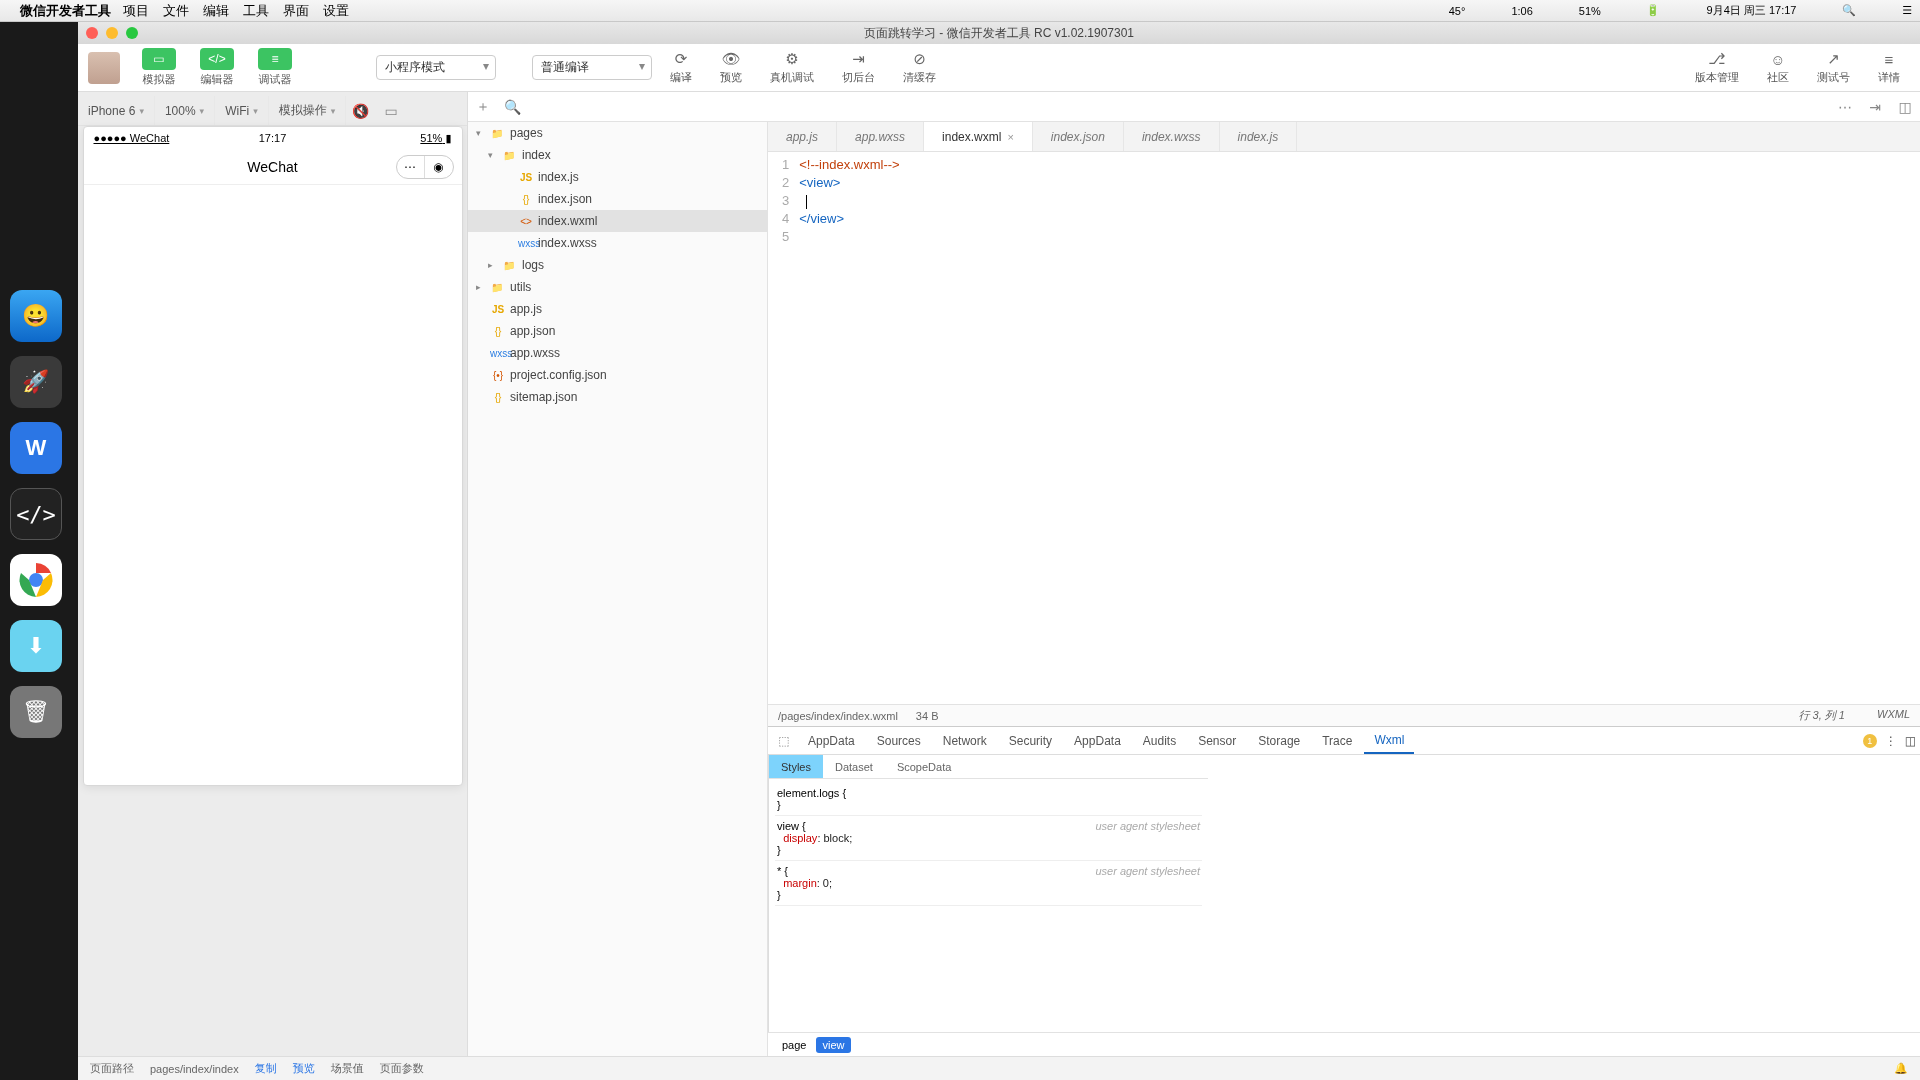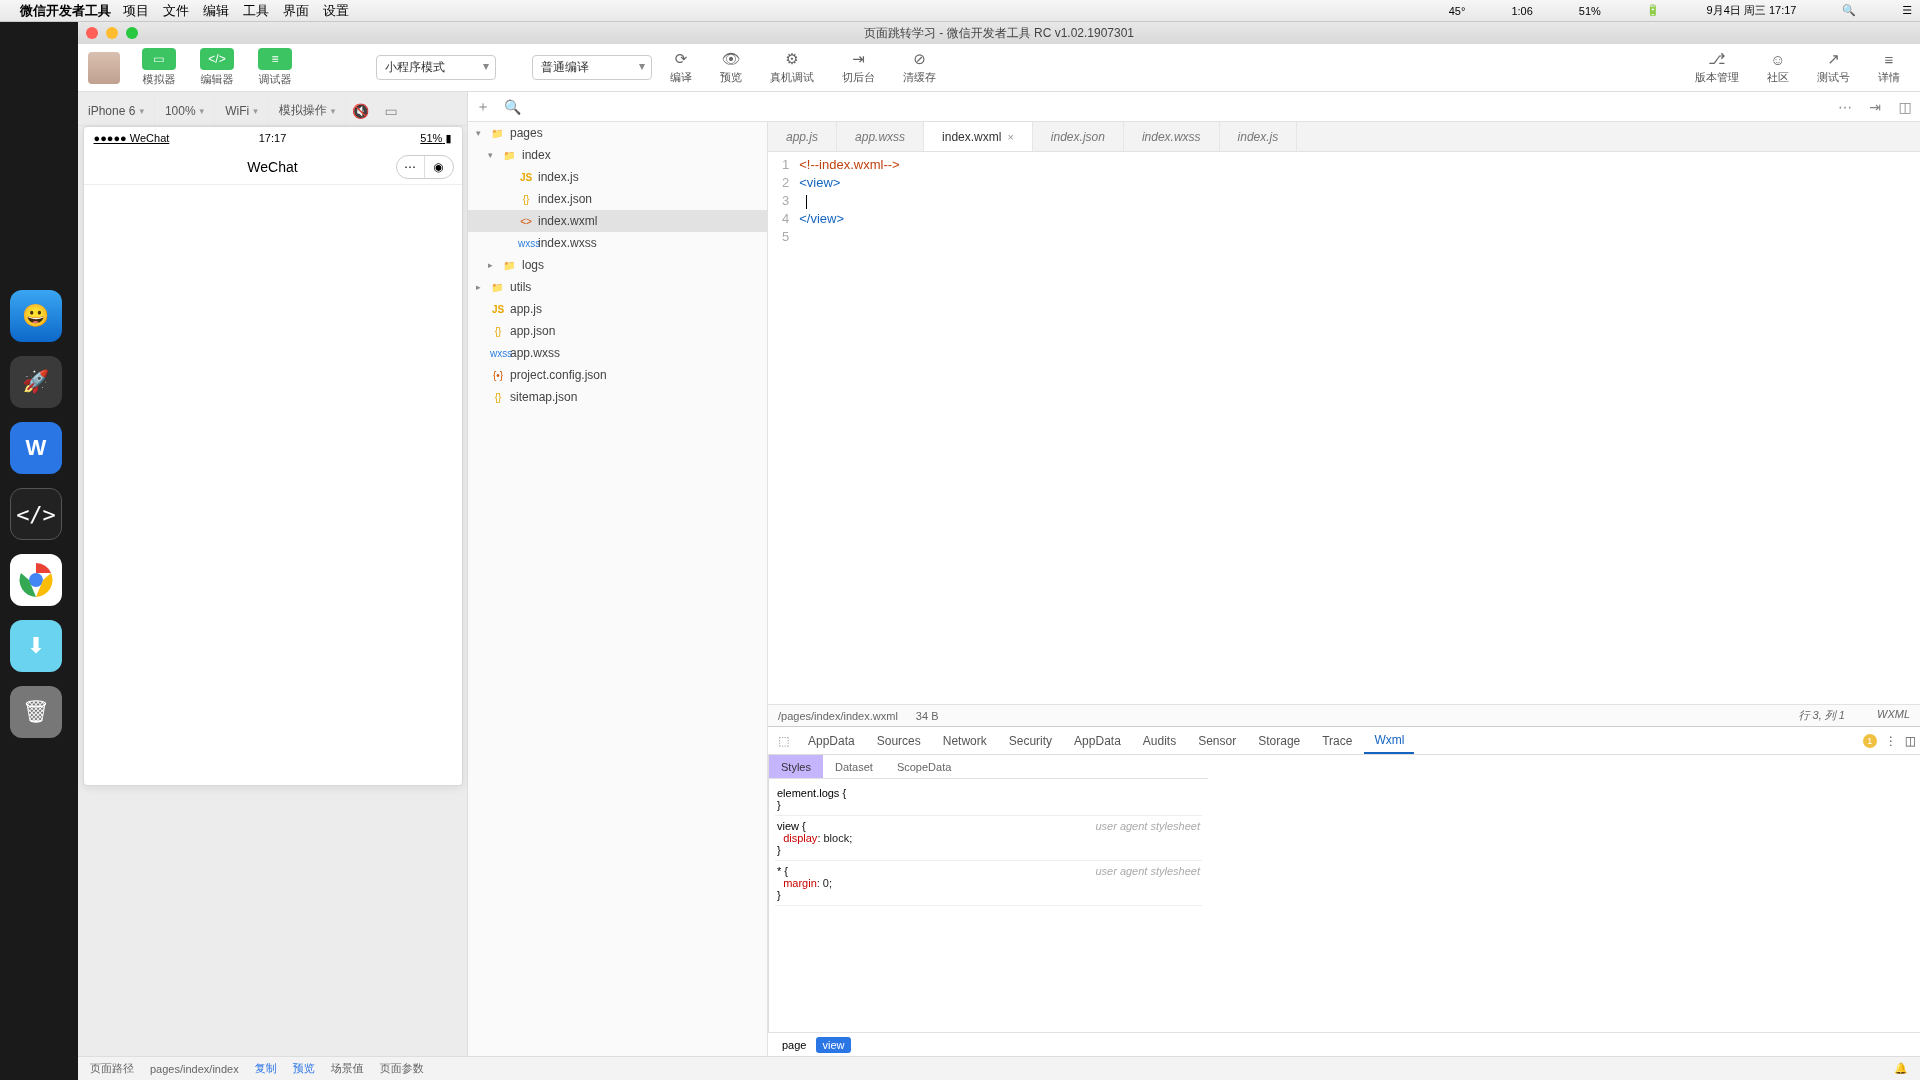--- a/index.html
+++ b/index.html
@@ -105,21 +105,21 @@
 .dev-tabs .dt-ico { width: 24px; text-align: center; color: #888; cursor: pointer; }
 .dev-tabs .drt { margin-left: auto; display: flex; align-items: center; gap: 8px; }
 .dev-body { flex: 1; display: flex; min-height: 0; }
 .dev-tree { flex: 1; font-family: Menlo, monospace; font-size: 11px; padding: 6px 8px; overflow: auto; }
 .dev-tree .tline { line-height: 16px; }
 .dv-tag { color: #881280; }
 .dv-sel { background: #c7dbf3; }
 .dev-styles { width: 440px; border-left: 1px solid #ddd; display: flex; flex-direction: column; font-size: 11px; }
 .dv-tabs2 { height: 24px; display: flex; align-items: center; border-bottom: 1px solid #e2e2e2; }
 .dv-tabs2 div { padding: 0 12px; cursor: pointer; color: #666; height: 100%; display: flex; align-items: center; }
-.dv-tabs2 div.active { background: #c4b5fd; color: #333; }
+.dv-tabs2 div.active { background: #7dd3fc; color: #333; }
 .dv-rules { flex: 1; font-family: Menlo, monospace; padding: 4px 6px; overflow: auto; }
 .dv-rule { padding: 4px 2px; border-bottom: 1px solid #eee; }
 .dv-src { float: right; color: #aaa; font-style: italic; }
 .dv-prop { color: #c80000; } .dv-val { color: #222; }
 .dev-breadcrumb { height: 24px; border-top: 1px solid #e2e2e2; display: flex; align-items: center; font-size: 11px; padding: 0 8px; gap: 4px; }
 .dev-breadcrumb .bc { padding: 2px 6px; border-radius: 3px; cursor: pointer; }
 .dev-breadcrumb .bc.active { background: #2b76e5; color: #fff; }
 
 
 .bottombar { height: 24px; background: #f3f3f3; border-top: 1px solid #ddd; display: flex; align-items: center; font-size: 11px; color: #666; padding: 0 12px; gap: 16px; }

